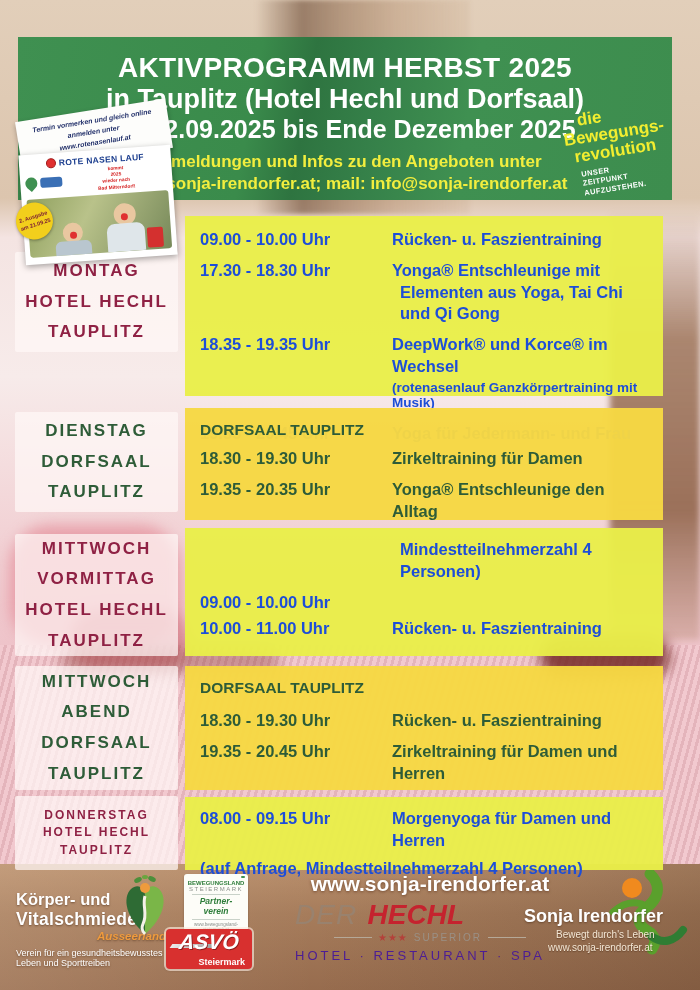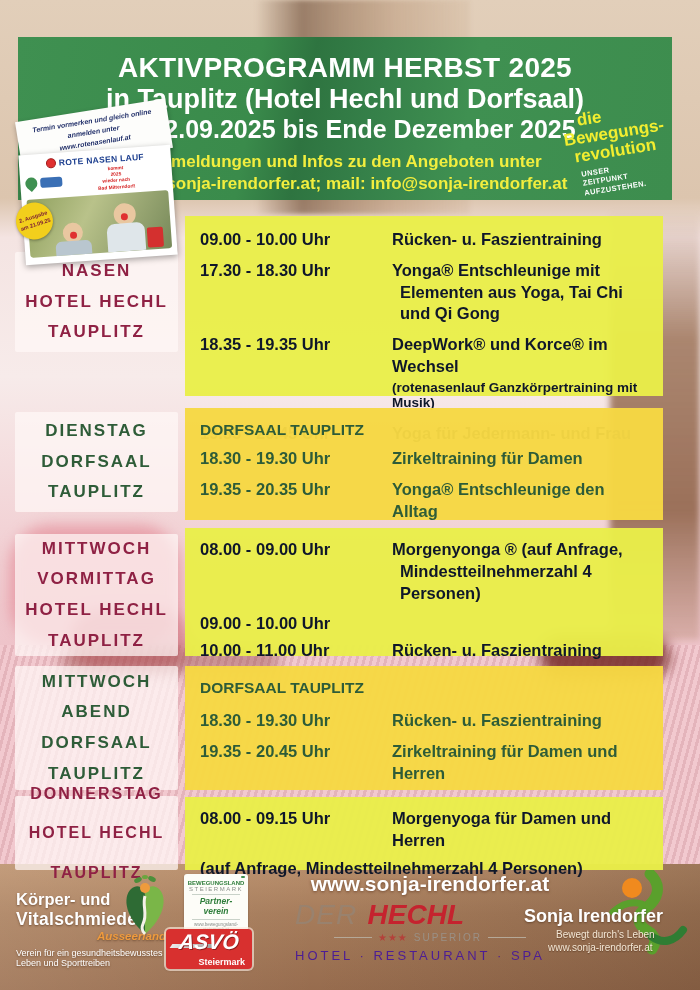--- a/index.html
+++ b/index.html
@@ -45,37 +45,37 @@
   .kid-nose{position:absolute;width:7px;height:7px;border-radius:50%;background:#e03030;}
   .kid1-nose{left:41px;top:35px;}
   .kid2-nose{left:93px;top:20px;}
   .kid1-body{position:absolute;left:26px;top:44px;width:36px;height:16px;background:#b9c6cf;border-radius:6px 6px 0 0;}
   .kid2-body{position:absolute;left:78px;top:30px;width:38px;height:28px;background:#dfe6ea;border-radius:8px 8px 0 0;}
   .kid-sign{position:absolute;right:8px;bottom:2px;width:16px;height:20px;background:#d4302f;border-radius:2px;}
   .fbadge{position:absolute;left:-7px;top:48px;width:37px;height:37px;border-radius:50%;background:#f2cf1c;transform:rotate(-14deg);display:flex;flex-direction:column;align-items:center;justify-content:center;color:#7c1f35;font-weight:800;font-size:5.5px;line-height:1.4;box-shadow:0 1px 3px rgba(0,0,0,0.35);z-index:5;}
 
   
   .box{position:absolute;left:185px;width:478px;box-sizing:border-box;padding:13px 15px;z-index:2;}
-  .box.lime{background:rgba(233,238,73,0.96);color:#0f172a;}
+  .box.lime{background:rgba(233,238,73,0.96);color:#1d4ed8;}
   .box.gold{background:rgba(246,216,67,0.97);color:#2e5c38;}
   .row{display:flex;font-weight:700;font-size:16.5px;line-height:1.32;}
   .mt{margin-top:9px;}
   .mt-lg{margin-top:13px;}
   .time{width:192px;flex:none;}
   .act{flex:1;}
   .cont{margin-left:200px;font-weight:700;font-size:16.5px;line-height:1.32;}
   .note{margin-left:192px;font-weight:700;font-size:13.5px;margin-top:2px;}
   .loc{font-weight:700;font-size:15.5px;margin-bottom:6px;}
   .fullline{font-weight:700;font-size:16.5px;margin-top:7px;}
 
   
   .daycol{position:absolute;left:15px;width:163px;z-index:2;display:flex;flex-direction:column;align-items:center;justify-content:center;background:rgba(255,248,247,0.72);border-radius:2px;font-weight:700;font-size:17px;letter-spacing:2px;line-height:1.8;text-align:center;}
   .daycol.maroon{color:#8f2144;}
   .daycol.green{color:#2e5c38;}
-  .daycol.compact{line-height:1.45;font-size:16px;gap:16px;}
+  .daycol.compact{line-height:1.45;font-size:12px;}
 
   
   .site{position:absolute;left:150px;top:872px;width:560px;z-index:3;text-align:center;font-size:21px;font-weight:800;color:#fff;text-shadow:0 1px 3px rgba(80,40,20,0.6);}
   .vital{position:absolute;left:16px;top:890px;width:150px;z-index:3;color:#fff;text-shadow:0 1px 2px rgba(70,40,20,0.55);}
   .vital .v1{font-size:16.5px;font-weight:700;}
   .vital .v2{font-size:17.5px;font-weight:700;letter-spacing:0.3px;}
   .vital .v3{color:#ef9b3d;font-size:11.5px;font-weight:700;font-style:italic;text-align:right;}
   .vital .v4{font-size:9px;margin-top:6px;}
   .vital .v5{font-size:9px;}
   .heart-svg{position:absolute;left:118px;top:874px;z-index:4;}
@@ -167,21 +167,21 @@
     <div class="kid-nose kid2-nose"></div>
     <div class="kid-sign"></div>
   </div>
   <div class="fbadge">
     <div>2. Ausgabe</div>
     <div>am 21.09.25</div>
   </div>
 </div>
 
 <div class="daycol maroon" style="top:252px;height:100px;">
-  <div>NASEN</div>
+  <div>MONTAG</div>
   <div>HOTEL HECHL</div>
   <div>TAUPLITZ</div>
 </div>
 <div class="box lime" style="top:216px;height:180px;">
   <div class="row">
     <span class="time">09.00 - 10.00 Uhr</span>
     <span class="act">Rücken- u. Faszientraining</span>
   </div>
   <div class="row mt">
     <span class="time">17.30 - 18.30 Uhr</span>
@@ -216,24 +216,20 @@
   </div>
 </div>
 
 <div class="daycol maroon" style="top:534px;height:122px;">
   <div>MITTWOCH</div>
   <div>VORMITTAG</div>
   <div>HOTEL HECHL</div>
   <div>TAUPLITZ</div>
 </div>
 <div class="box lime" style="top:528px;height:128px;padding-top:11px;">
-  <div class="row">
-    <span class="time">08.00 - 09.00 Uhr</span>
-    <span class="act">Morgenyonga ® (auf Anfrage,</span>
-  </div>
   <div class="cont">Mindestteilnehmerzahl 4 Personen)</div>
   <div class="row mt">
     <span class="time">09.00 - 10.00 Uhr</span>
   </div>
   <div class="row" style="margin-top:5px;">
     <span class="time">10.00 - 11.00 Uhr</span>
     <span class="act">Rücken- u. Faszientraining</span>
   </div>
 </div>
 

